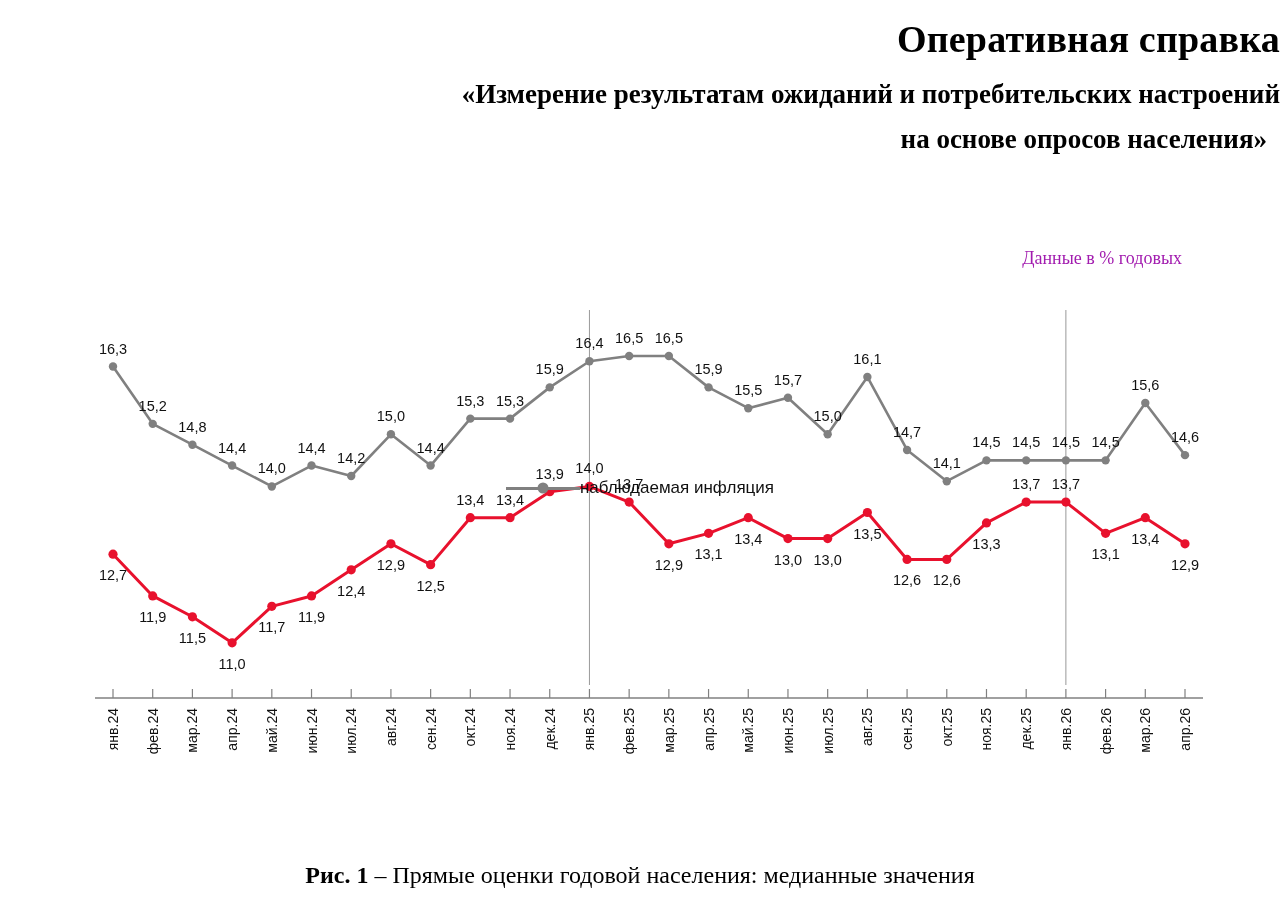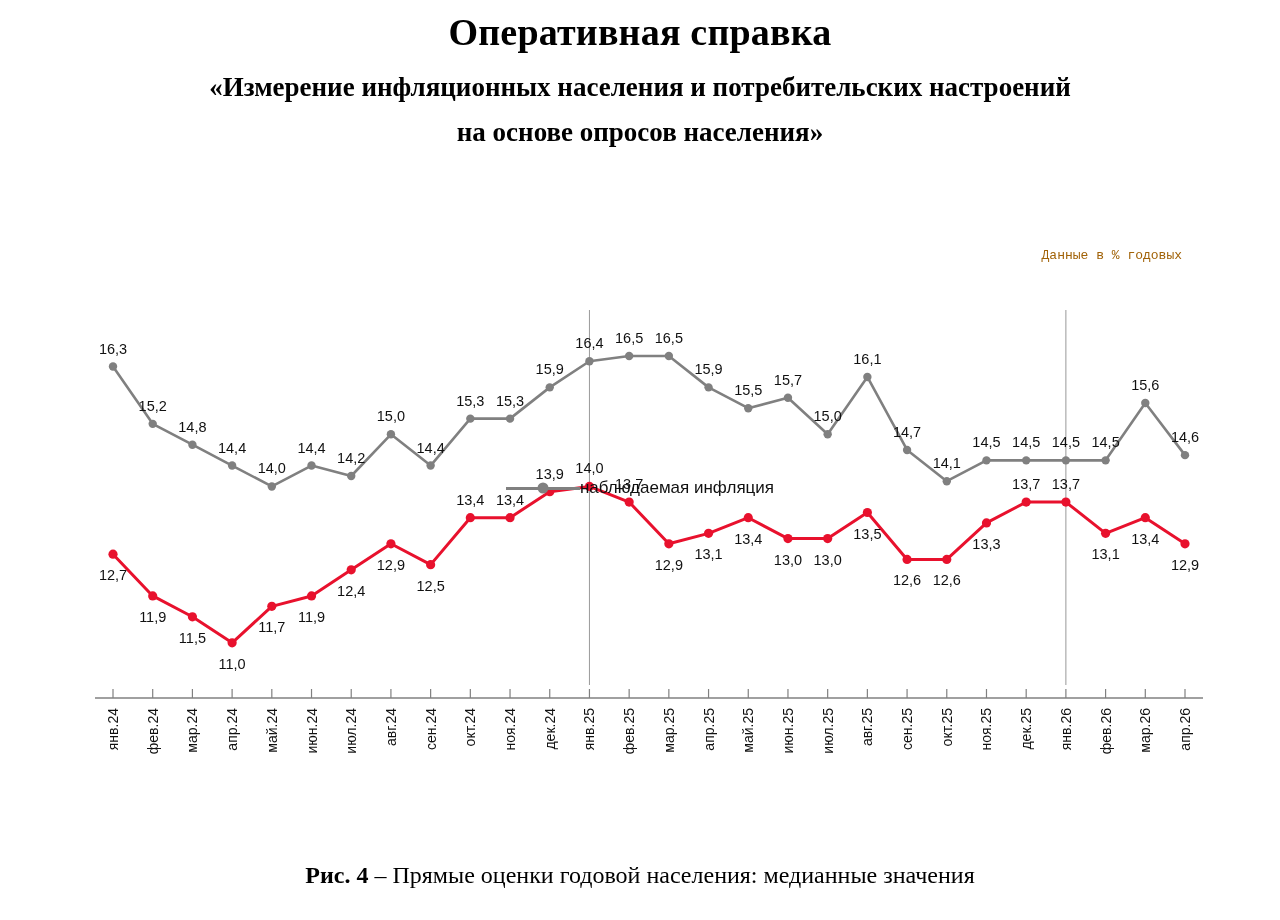--- a/index.html
+++ b/index.html
@@ -14,22 +14,22 @@
     font-family: "Liberation Serif", serif;
     color: #000000;
     overflow: hidden;
   }
   .page {
     width: 1280px;
     height: 920px;
     position: relative;
   }
   .title-block {
-    text-align: center;
-    padding-top: 10px;
+    text-align: right;
+    padding-top: 17px;
   }
   .doc-title {
     font-family: "Liberation Serif", serif;
     font-weight: bold;
     font-size: 38px;
     letter-spacing: 0.2px;
     margin: 0;
   }
   .doc-subtitle {
     font-family: "Liberation Serif", serif;
@@ -39,29 +39,29 @@
   .doc-study-1 {
     font-family: "Liberation Serif", serif;
     font-weight: bold;
     font-size: 27px;
     margin: 18px 0 0 0;
   }
   .doc-study-2 {
     font-family: "Liberation Serif", serif;
     font-weight: bold;
     font-size: 27px;
-    margin: 14px 0 0 0;
+    margin: 14px 13px 0 0;
   }
   .units-note {
     position: absolute;
     top: 248px;
     right: 98px;
-    font-family: Liberation Mono, monospace;
-    font-size: 13px;
-    color: #a16207;
+    font-family: Liberation Serif, serif;
+    font-size: 18px;
+    color: #a21caf;
   }
 
   
   .chart-wrap {
     position: absolute;
     left: 0;
     top: 300px;
     width: 1280px;
     height: 560px;
   }
@@ -123,21 +123,21 @@
     fill: #111;
   }
 </style>
 </head>
 <body>
 
 <div class="page">
 
   <div class="title-block">
     <h1 class="doc-title">Оперативная справка</h1>
-    <p class="doc-study-1">«Измерение инфляционных населения и потребительских настроений</p>
+    <p class="doc-study-1">«Измерение результатам ожиданий и потребительских настроений</p>
     <p class="doc-study-2">на основе опросов населения»</p>
   </div>
 
   <div class="units-note">Данные в % годовых</div>
 
   <div class="chart-wrap">
     <svg class="chart-svg" id="chart-svg" width="1280" height="470" viewBox="0 0 1280 470">
         <line x1="589.4444444444445" y1="10" x2="589.4444444444445" y2="385" stroke="#999" stroke-width="1"></line>
         <line x1="1065.888888888889" y1="10" x2="1065.888888888889" y2="385" stroke="#999" stroke-width="1"></line>
         <line x1="95" y1="398" x2="1203" y2="398" stroke="#808080" stroke-width="1.4"></line>
@@ -317,16 +317,16 @@
   <div class="legend">
     <div class="legend-row">
       <span class="legend-line" style="background:#808080;">
         <span class="dot" style="background:#808080;"></span>
       </span>
       <span class="legend-label">наблюдаемая инфляция</span>
     </div>
   </div>
 
   <div class="figure-caption">
-    <b>Рис. 4</b><span> – Прямые оценки годовой населения: медианные значения</span>
+    <b>Рис. 1</b><span> – Прямые оценки годовой населения: медианные значения</span>
   </div>
 
 </div>
 
 </body></html>

